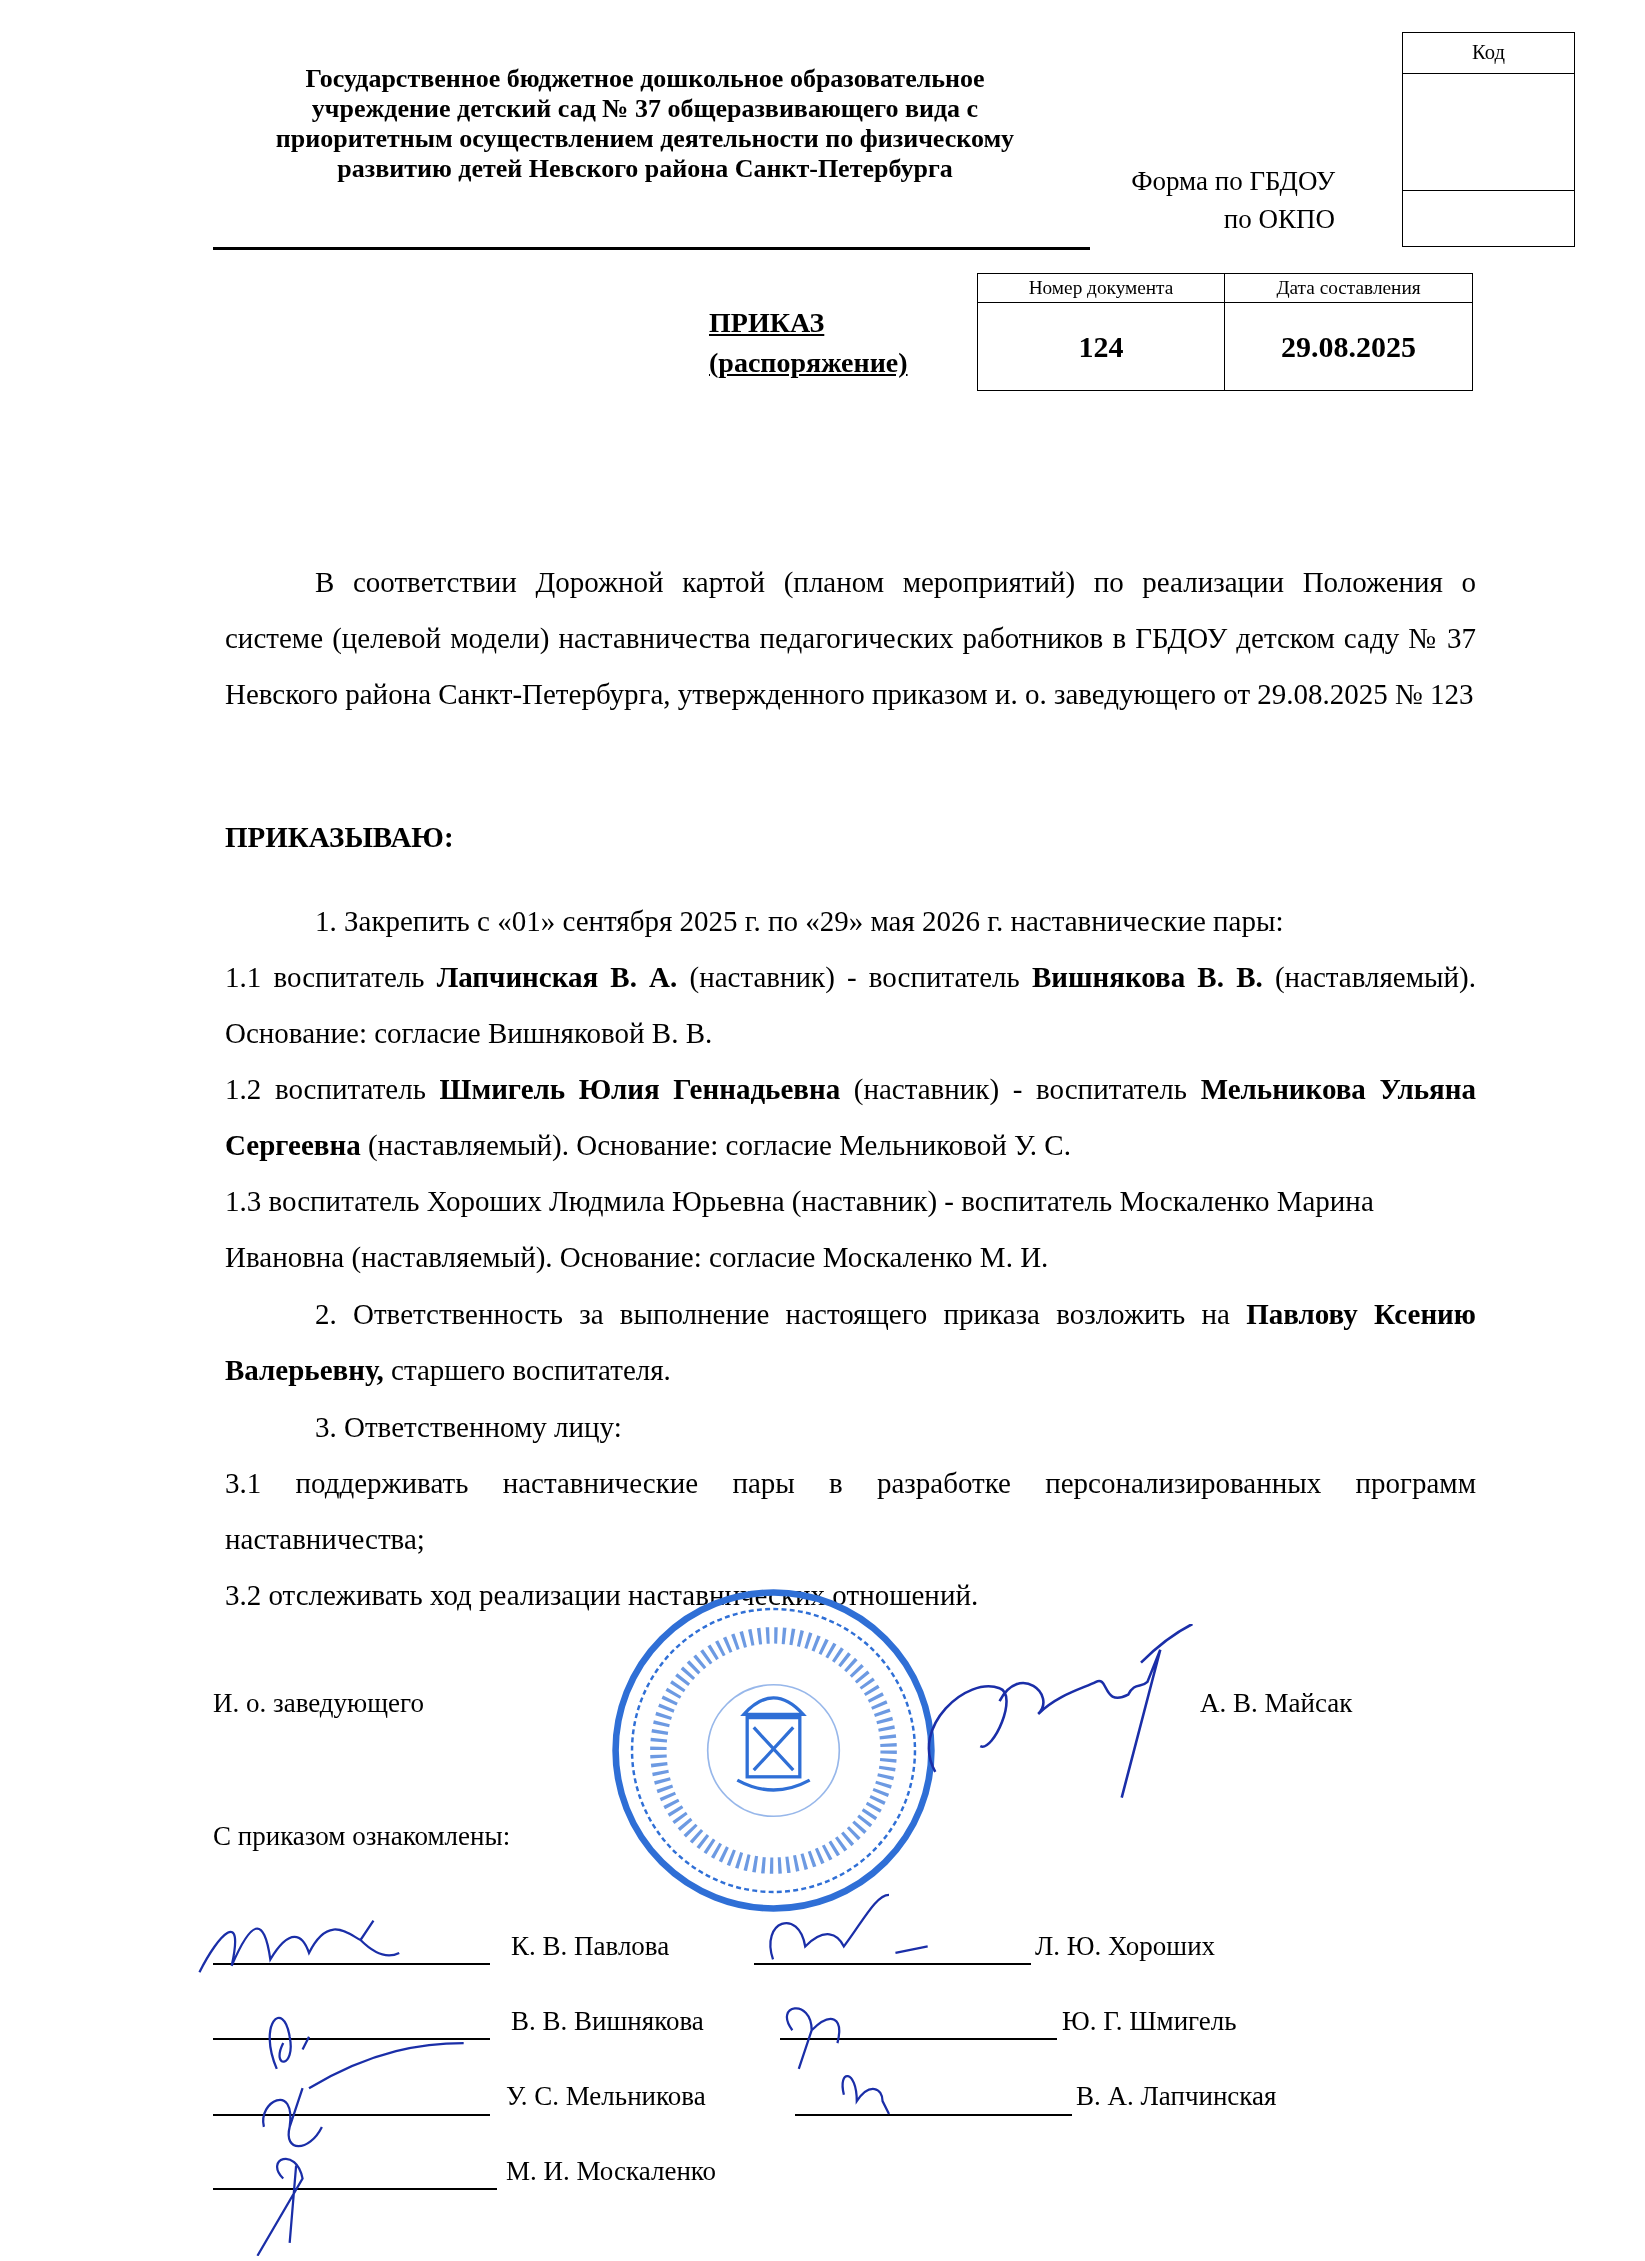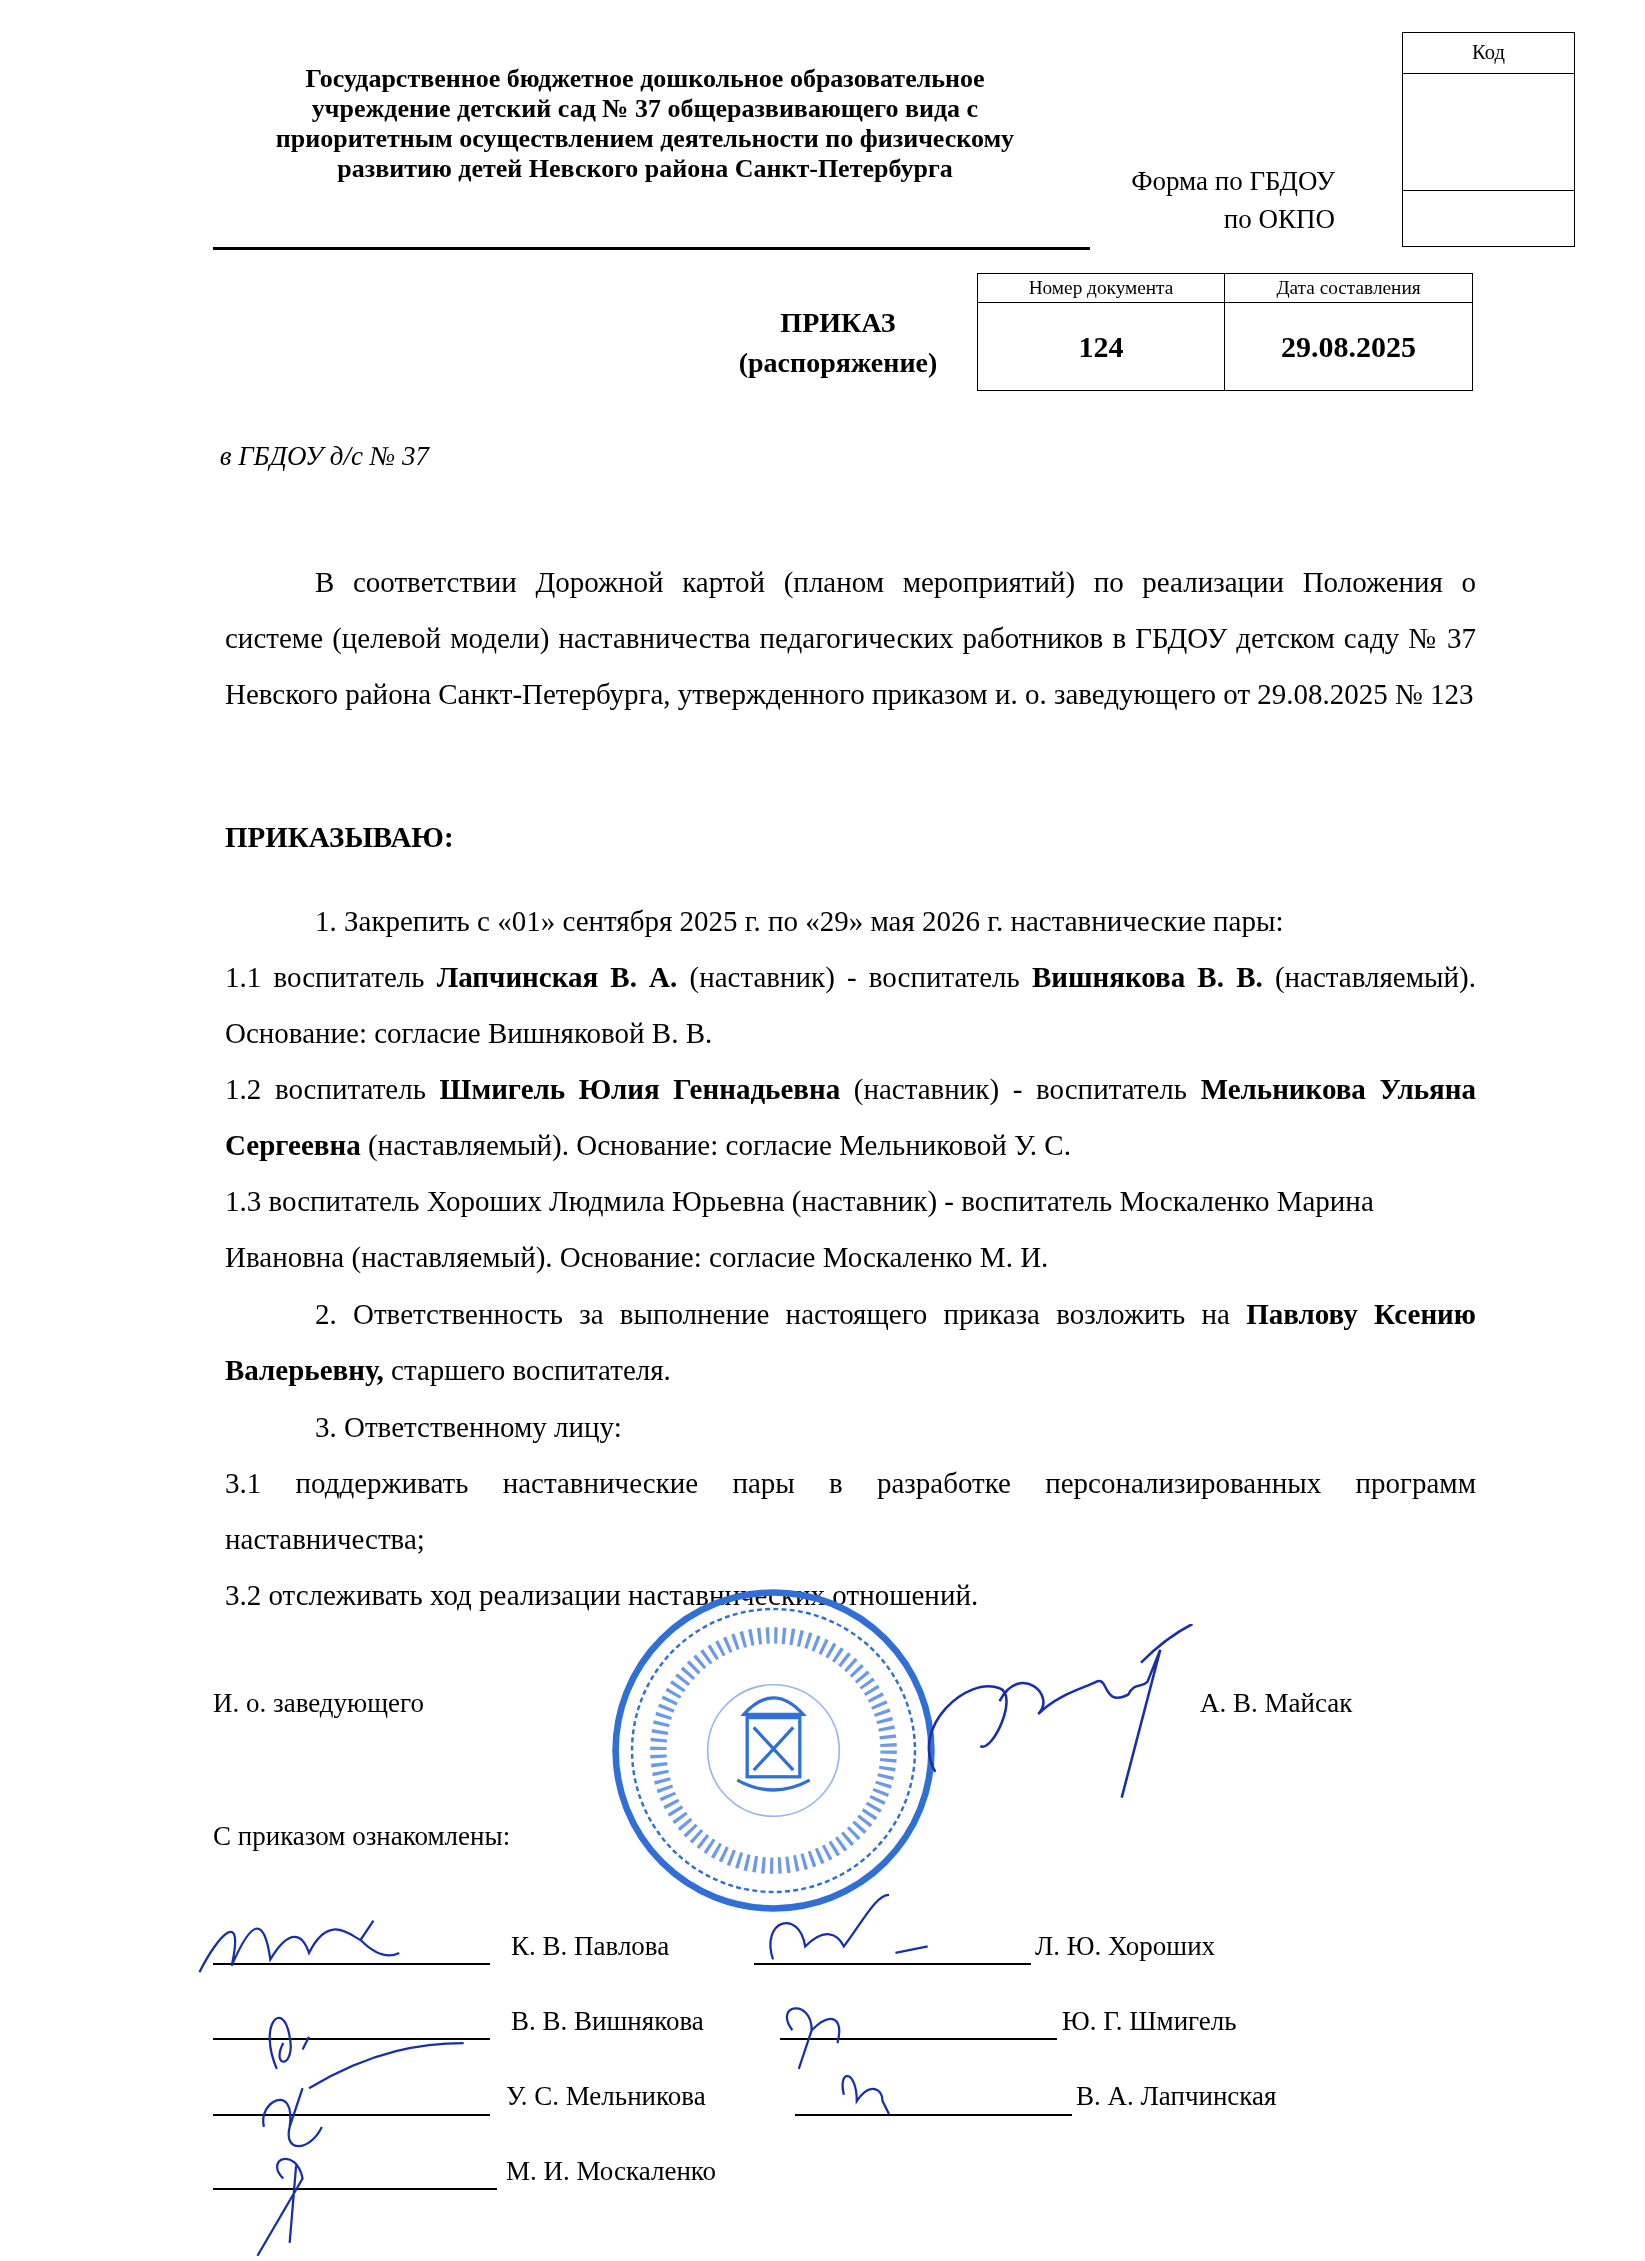--- a/index.html
+++ b/index.html
@@ -5,21 +5,21 @@
   html,body{margin:0;padding:0;background:#fff;}
   body{width:1645px;height:2261px;position:relative;overflow:hidden;font-family:"Liberation Serif","DejaVu Serif",serif;color:#000;}
   .abs{position:absolute;}
   .org{left:213px;top:64px;width:864px;text-align:center;font-weight:bold;font-size:26px;line-height:30px;}
   .orgline{left:213px;top:247px;width:877px;height:2.6px;background:#000;}
   .okud{left:1109px;top:166px;width:226px;text-align:right;font-size:27px;}
   .okpo{left:1109px;top:204px;width:226px;text-align:right;font-size:27px;}
   .codetable{left:1402px;top:32px;width:173px;height:215px;border:1.9px solid #000;box-sizing:border-box;}
   .codetable .hdr{height:40px;border-bottom:1.9px solid #000;text-align:center;font-size:20.6px;line-height:39px;}
   .codetable .okudcell{height:116px;border-bottom:1.9px solid #000;}
-  .prikaz{left:709px;top:303px;width:258px;text-align:center;font-weight:bold;font-size:28px;line-height:40px;}
+  .prikaz{left:709px;top:303px;width:258px;font-weight:bold;font-size:28px;line-height:40px;text-decoration:underline;}
   .doctable{left:977px;top:273px;width:496px;height:118px;border:1.9px solid #000;box-sizing:border-box;display:grid;grid-template-columns:247px 1fr;grid-template-rows:29px 1fr;}
   .doctable div{display:flex;align-items:center;justify-content:center;}
   .doctable .th{font-size:19.3px;border-bottom:1.9px solid #000;}
   .doctable .c1{border-right:1.9px solid #000;}
   .doctable .td{font-weight:bold;font-size:30px;}
   .subject{left:213px;top:438px;font-style:italic;font-size:27px;line-height:37px;}
   .body{left:225px;width:1251px;font-size:29px;line-height:56px;text-align:justify;}
   .indent{text-indent:90px;}
   .b{font-weight:bold;}
   .line{margin:0;}
@@ -51,21 +51,20 @@
   <div>(распоряжение)</div>
 </div>
 <div class="abs doctable">
   <div class="th c1">Номер документа</div>
   <div class="th">Дата составления</div>
   <div class="td c1">124</div>
   <div class="td">29.08.2025</div>
 </div>
 
 <div class="abs subject">
-  <div style="white-space:pre"> в ГБДОУ д/с № 37</div>
 </div>
 
 <p class="abs body indent line" style="top:554px;">В соответствии Дорожной картой (планом мероприятий) по реализации Положения о системе (целевой модели) наставничества педагогических работников в ГБДОУ детском саду № 37 Невского района Санкт-Петербурга, утвержденного приказом и. о. заведующего от 29.08.2025 № 123</p>
 
 <div class="abs body b" style="top:809px;">ПРИКАЗЫВАЮ:</div>
 
 <p class="abs body indent line" style="top:893px;">1. Закрепить с «01» сентября 2025 г. по «29» мая 2026 г. наставнические пары:</p>
 
 <p class="abs body line" style="top:949px;"><span>1.1 воспитатель </span><span class="b">Лапчинская В. А.</span><span> (наставник) -  воспитатель  </span><span class="b">Вишнякова В. В.</span><span> (наставляемый). Основание: согласие Вишняковой В. В.</span></p>
 

